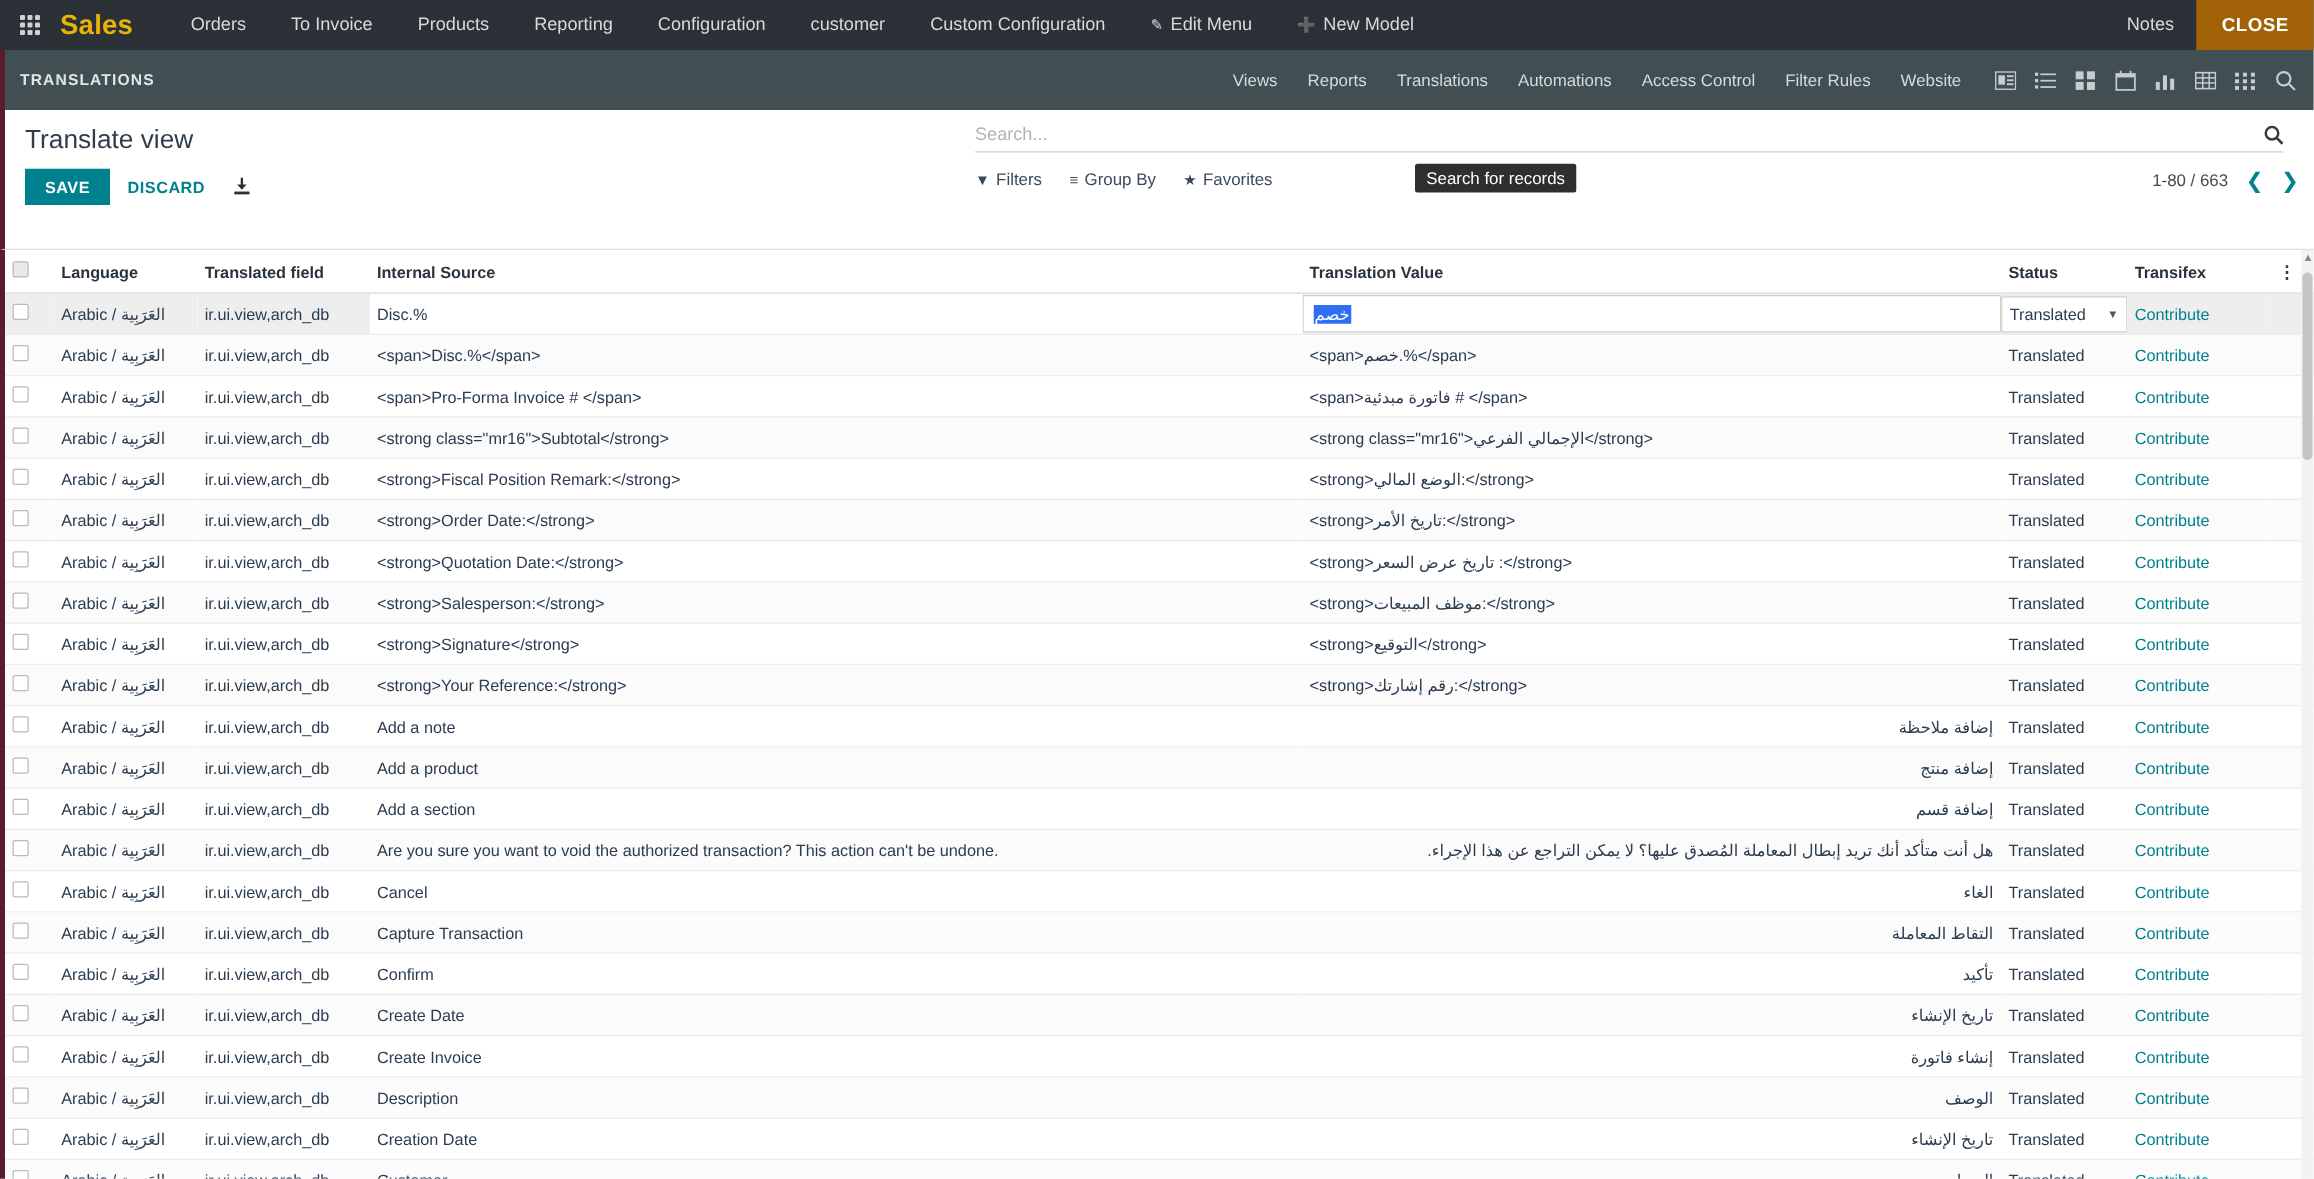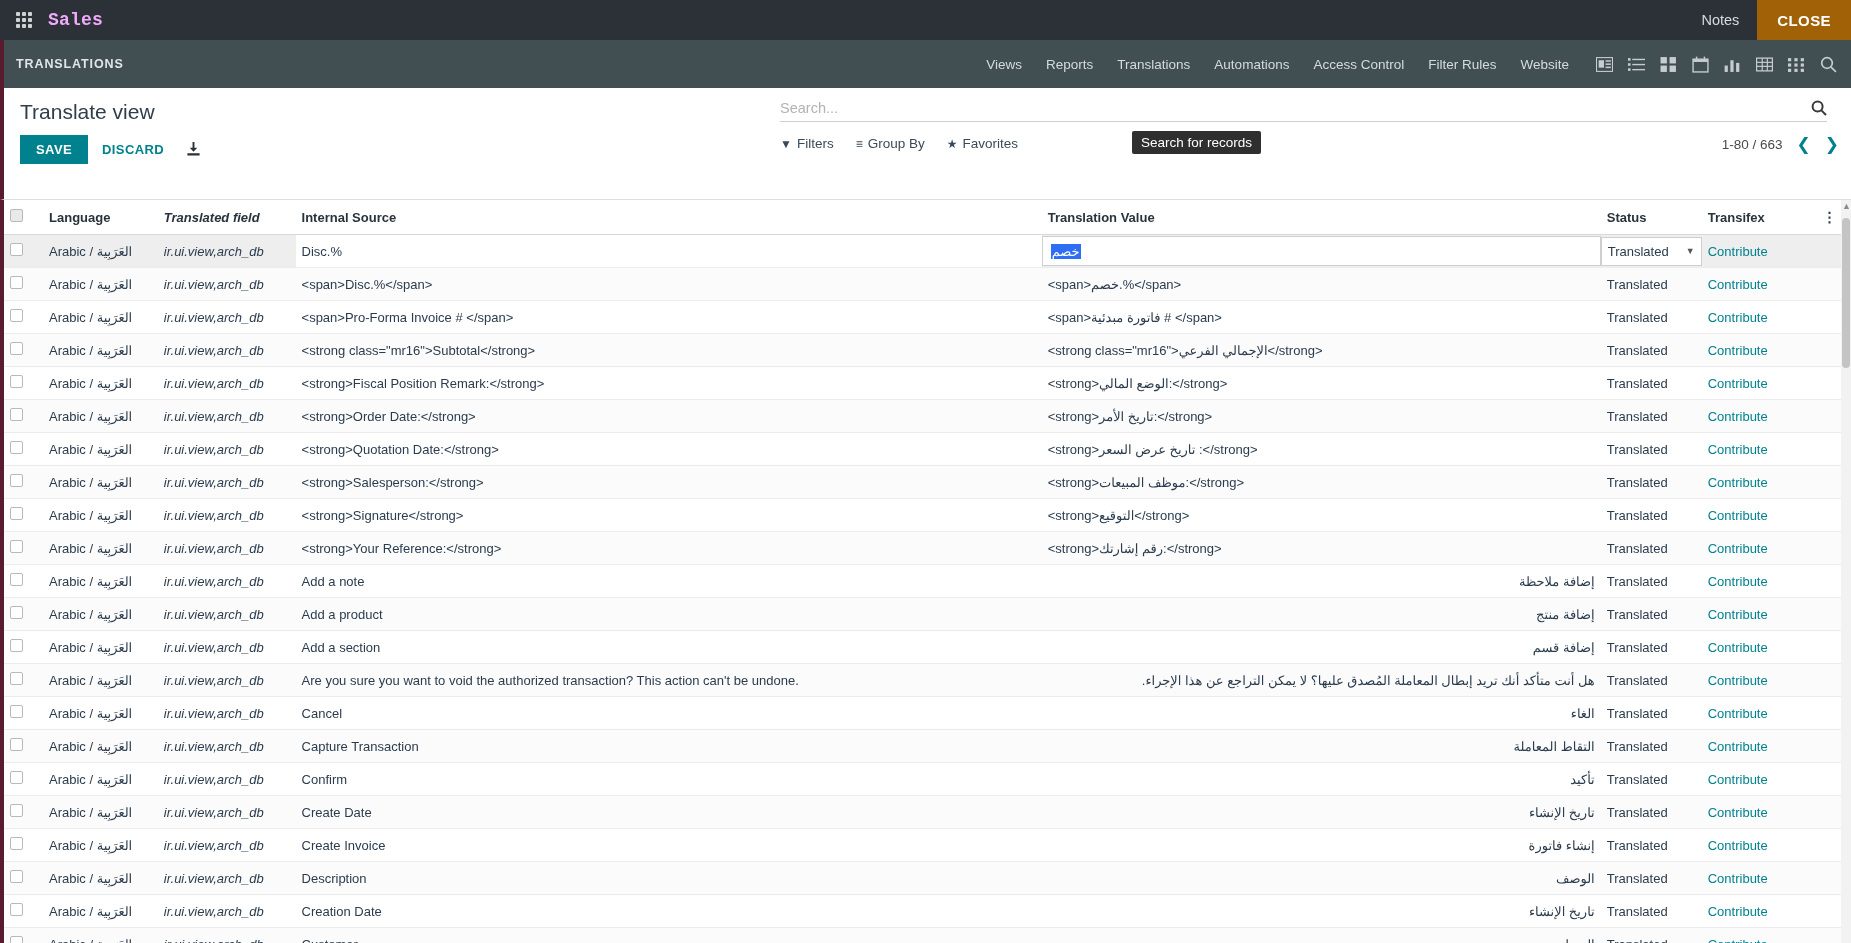--- a/index.html
+++ b/index.html
@@ -22,24 +22,23 @@
   }
   .appbar .apps-toggle {
     width: 48px;
     display: flex; align-items: center; justify-content: center;
     cursor: pointer;
   }
   .grid-icon { display: grid; grid-template-columns: repeat(3, 4px); grid-template-rows: repeat(3, 4px); gap: 2px; }
   .grid-icon i { background: #cfd3d6; border-radius: 1px; display:block; width:4px; height:4px;}
   .brand {
     display: flex; align-items: center;
-    font-size: 18px; font-weight: 700; color: #f0abfc;
+    font-size: 22px; font-weight: 700; color: #eab308;
     padding-right: 28px;
     letter-spacing: .2px;
-    font-family: Liberation Mono, monospace;
   }
   .appbar nav { display: flex; align-items: stretch; }
   .appbar nav a {
     display: flex; align-items: center;
     padding: 0 18px;
     color: #d8dbde; text-decoration: none; font-size: 14.5px;
     white-space: nowrap;
     cursor: pointer;
   }
   .appbar .spacer { flex: 1; }
@@ -156,21 +155,21 @@
     font-size: 13px; color: #2b3c4e;
     padding: 8px 6px;
     border-bottom: 1px solid #ececec;
     overflow: hidden; text-overflow: ellipsis; white-space: nowrap;
   }
   tr.orow:nth-child(even) td { background: #fbfbfb; }
   tr.orow.selected td { background: #eeeeee; }
   tr.orow.selected td.cell-src { background: #ffffff; }
   .col-check { width: 34px; }
   .col-lang  { width: 100px; }
-  .col-field { width: 120px; font-style: italic; }
+  .col-field { width: 120px; }
   .col-src   { width: 650px; }
   .col-val   { width: 487px; }
   .col-status{ width: 88px; }
   .col-trans { width: 100px; }
   .col-opts  { width: 30px; }
   .cbx {
     width: 13px; height: 13px; border: 1px solid #b9b9b9; background: #fff;
     display: inline-block; border-radius: 2px; cursor: pointer;
   }
   thead .cbx { background: #e9e9e9; }
@@ -218,20 +217,37 @@
         <i></i>
         <i></i>
         <i></i>
         <i></i>
         <i></i>
         <i></i>
         <i></i>
     </span>
   </div>
   <div class="brand">Sales</div>
+  <nav>
+    <a>Orders</a>
+    <a>To Invoice</a>
+    <a>Products</a>
+    <a>Reporting</a>
+    <a>Configuration</a>
+    <a>customer</a>
+    <a>Custom Configuration</a>
+    <a>
+      <span class="icon-pencil">✎</span>
+      <span>Edit Menu</span>
+    </a>
+    <a>
+      <span class="icon-plus">➕</span>
+      <span>New Model</span>
+    </a>
+  </nav>
   <div class="spacer"></div>
   <div class="sysitem">Notes</div>
   <div class="close-btn">CLOSE</div>
 </div>
 
 <div class="subbar">
   <div class="crumb">TRANSLATIONS</div>
   <div class="spacer"></div>
   <div class="vtabs">
     <a>Views</a>

